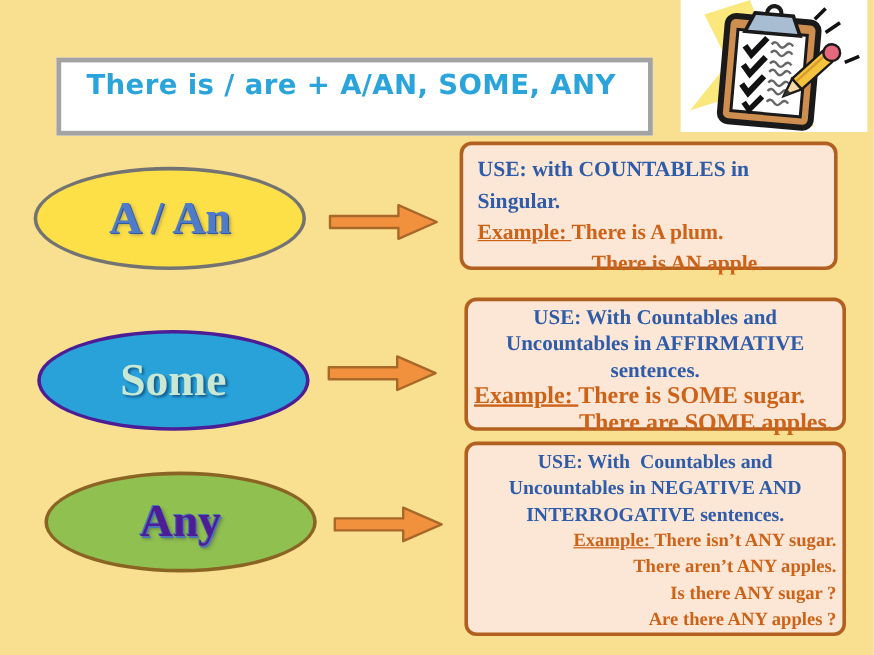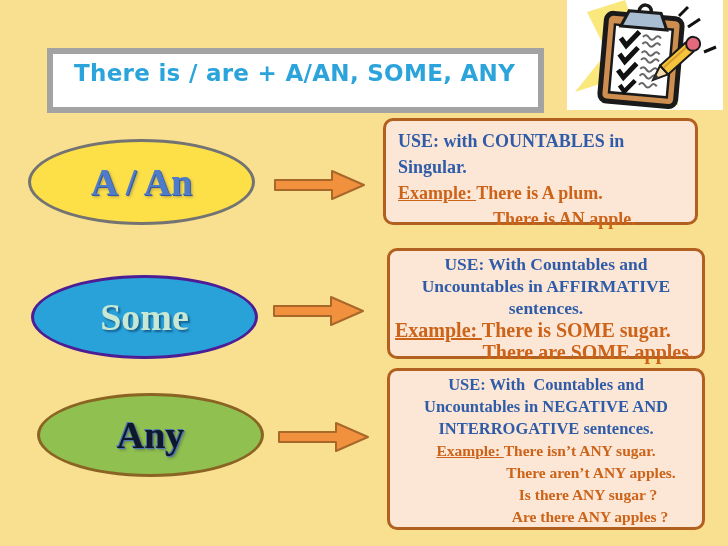--- a/index.html
+++ b/index.html
@@ -11,21 +11,21 @@
     overflow: hidden;
     font-family: "Liberation Serif", serif;
   }
 
   
   .title-box {
     position: absolute;
     left: 47px; top: 48px;
     width: 497px; height: 65px;
     background: #FFFFFF;
-    border: 6px solid #a3a3a3;
+    border: 4px solid #a3a3a3;
     box-sizing: border-box;
   }
   .title-text {
     position: absolute;
     left: 21px; top: 6px;
     font-family: "DejaVu Sans", sans-serif;
     font-weight: bold;
     font-size: 23px;
     letter-spacing: 0.3px;
     color: #2BA3DB;
@@ -43,21 +43,21 @@
     display: flex;
     align-items: center;
     justify-content: center;
   }
   .oval-a-an  { left: 28px; top: 139px; width: 227px; height: 86px; background: #fde047; border: 3px solid #737373; }
   .oval-some  { left: 31px; top: 275px; width: 227px; height: 84px; background: #29A2DA; border: 3px solid #4c1d95; }
   .oval-any   { left: 37px; top: 393px; width: 227px; height: 84px; background: #90C050; border: 3px solid #8A6423; }
   .oval-label { font-weight: bold; font-size: 38px; line-height: 1; white-space: nowrap; }
   .label-a-an { color: #4E7CC9; text-shadow: 1px 1px 0 #35589E, 2px 2px 3px rgba(70,70,90,.45); }
   .label-some { color: #C9E8D3; text-shadow: 2px 2px 2px rgba(16,82,130,.85); }
-  .label-any  { color: #0f172a; text-shadow: -1px -1px 0 #4C74B8, 1px 1px 0 #4C74B8, 2px 2px 3px rgba(60,60,60,.5); }
+  .label-any  { color: #4c1d95; text-shadow: -1px -1px 0 #4C74B8, 1px 1px 0 #4C74B8, 2px 2px 3px rgba(60,60,60,.5); }
 
   
   .arrow { position: absolute; }
   .arrow-1 { left: 272px; top: 167px; }
   .arrow-2 { left: 271px; top: 293px; }
   .arrow-3 { left: 276px; top: 419px; }
 
   
   .info-box {
     position: absolute;
@@ -71,21 +71,21 @@
   .box-3 { left: 387px; top: 368px; width: 318px; height: 162px; padding: 3px 5px 0 5px; }
 
   .use-line { color: #2F5CA8; font-weight: bold; white-space: pre-wrap; }
   .ex-line  { color: #CC6319; font-weight: bold; white-space: pre-wrap; }
   .ex-label { text-decoration: underline; }
 
   .box-1 .use-line, .box-1 .ex-line { font-size: 18px; line-height: 26px; text-align: left; }
   .box-2 .use-line { font-size: 17.5px; line-height: 22px; text-align: center; }
   .box-2 .ex-line  { font-size: 20px; line-height: 22px; text-align: left; }
   .box-3 .use-line { font-size: 16.5px; line-height: 22px; text-align: center; }
-  .box-3 .ex-line  { font-size: 15.5px; line-height: 22px; text-align: center; }
+  .box-3 .ex-line  { font-size: 15.5px; line-height: 22px; text-align: right; }
 
   .box-1 .ex-indent   { padding-left: 95px; }
   .box-2 .ex-indent   { text-align: right; padding-right: 3px; }
   .box-3 .ex-indent-0 { padding-left: 90px; }
   .box-3 .ex-indent-1 { padding-left: 84px; }
   .box-3 .ex-indent-2 { padding-left: 88px; }
 </style>
 </head>
 <body>
 

